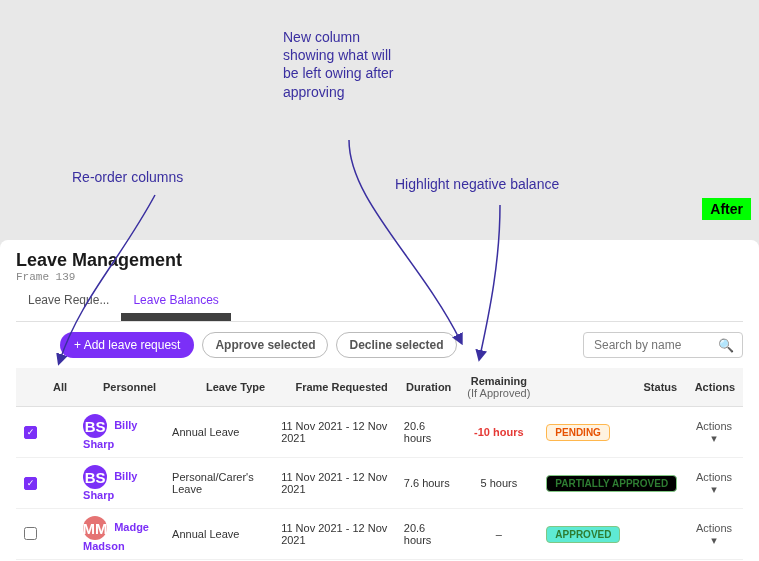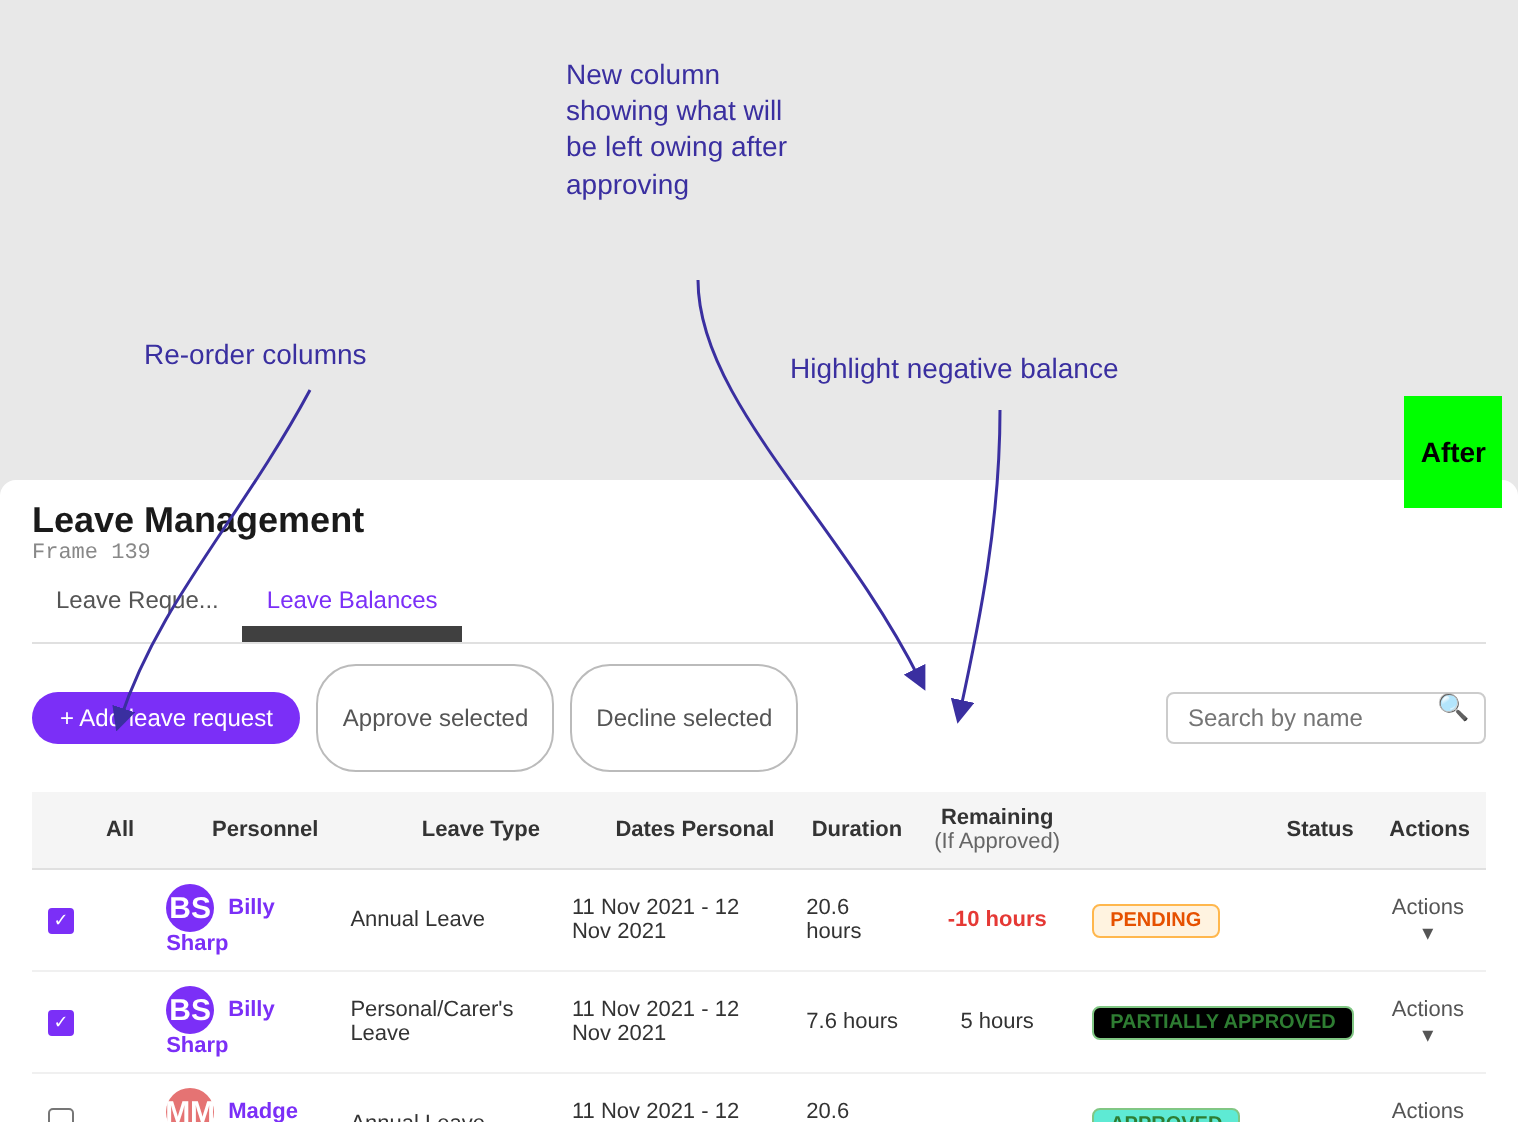--- a/index.html
+++ b/index.html
@@ -27,21 +27,21 @@
       font-weight: 400;
       line-height: 1.3;
     }
 
     .after-badge {
       position: absolute;
       background: #00ff00;
       color: #000;
       font-weight: bold;
       font-size: 14px;
-      padding: 20px 8px;
+      padding: 3px 8px;
       top: 198px;
       right: 8px;
     }
 
     
     .arrow-svg {
       position: absolute;
       top: 0; left: 0;
       width: 100%; height: 100%;
       pointer-events: none;
@@ -93,20 +93,21 @@
     .tab.active {
       color: #7b2ff7;
       border-bottom: 8px solid #404040;
     }
 
     .toolbar {
       display: flex;
       align-items: center;
       padding: 10px 16px;
       gap: 8px;
+      margin-left: 44px;
     }
 
     .btn-add {
       background: #7b2ff7;
       color: #fff;
       border: none;
       border-radius: 20px;
       padding: 6px 14px;
       font-size: 12px;
       cursor: pointer;
@@ -114,31 +115,32 @@
       align-items: center;
       gap: 4px;
       white-space: nowrap;
     }
 
     .btn-outline {
       background: #fff;
       color: #555;
       border: 1.5px solid #bbb;
       border-radius: 20px;
-      padding: 19px 12px;
+      padding: 5px 12px;
       font-size: 12px;
       cursor: pointer;
       white-space: nowrap;
+      font-weight: bold;
     }
 
     .search-box {
       margin-left: auto;
       position: relative;
       display: flex;
-      align-items: flex-start;
+      align-items: center;
     }
 
     .search-input {
       border: 1px solid #ccc;
       border-radius: 4px;
       padding: 5px 28px 5px 10px;
       font-size: 12px;
       width: 160px;
       color: #555;
     }
@@ -318,21 +320,21 @@
   </div>
 
   <div class="table-wrapper">
     <table>
       <thead>
         <tr>
           <th></th>
           <th>All</th>
           <th>Personnel</th>
           <th>Leave Type</th>
-          <th>Dates Personal</th>
+          <th>Frame Requested</th>
           <th>Duration</th>
           <th class="col-remaining-header">Remaining<br><span style="font-weight:400; color:#666;">(If Approved)</span></th>
           <th>Status</th>
           <th>Actions</th>
         </tr>
       </thead>
       <tbody id="table-body">
 
       <tr>
     <td><span class="checkbox-checked">✓</span></td>

